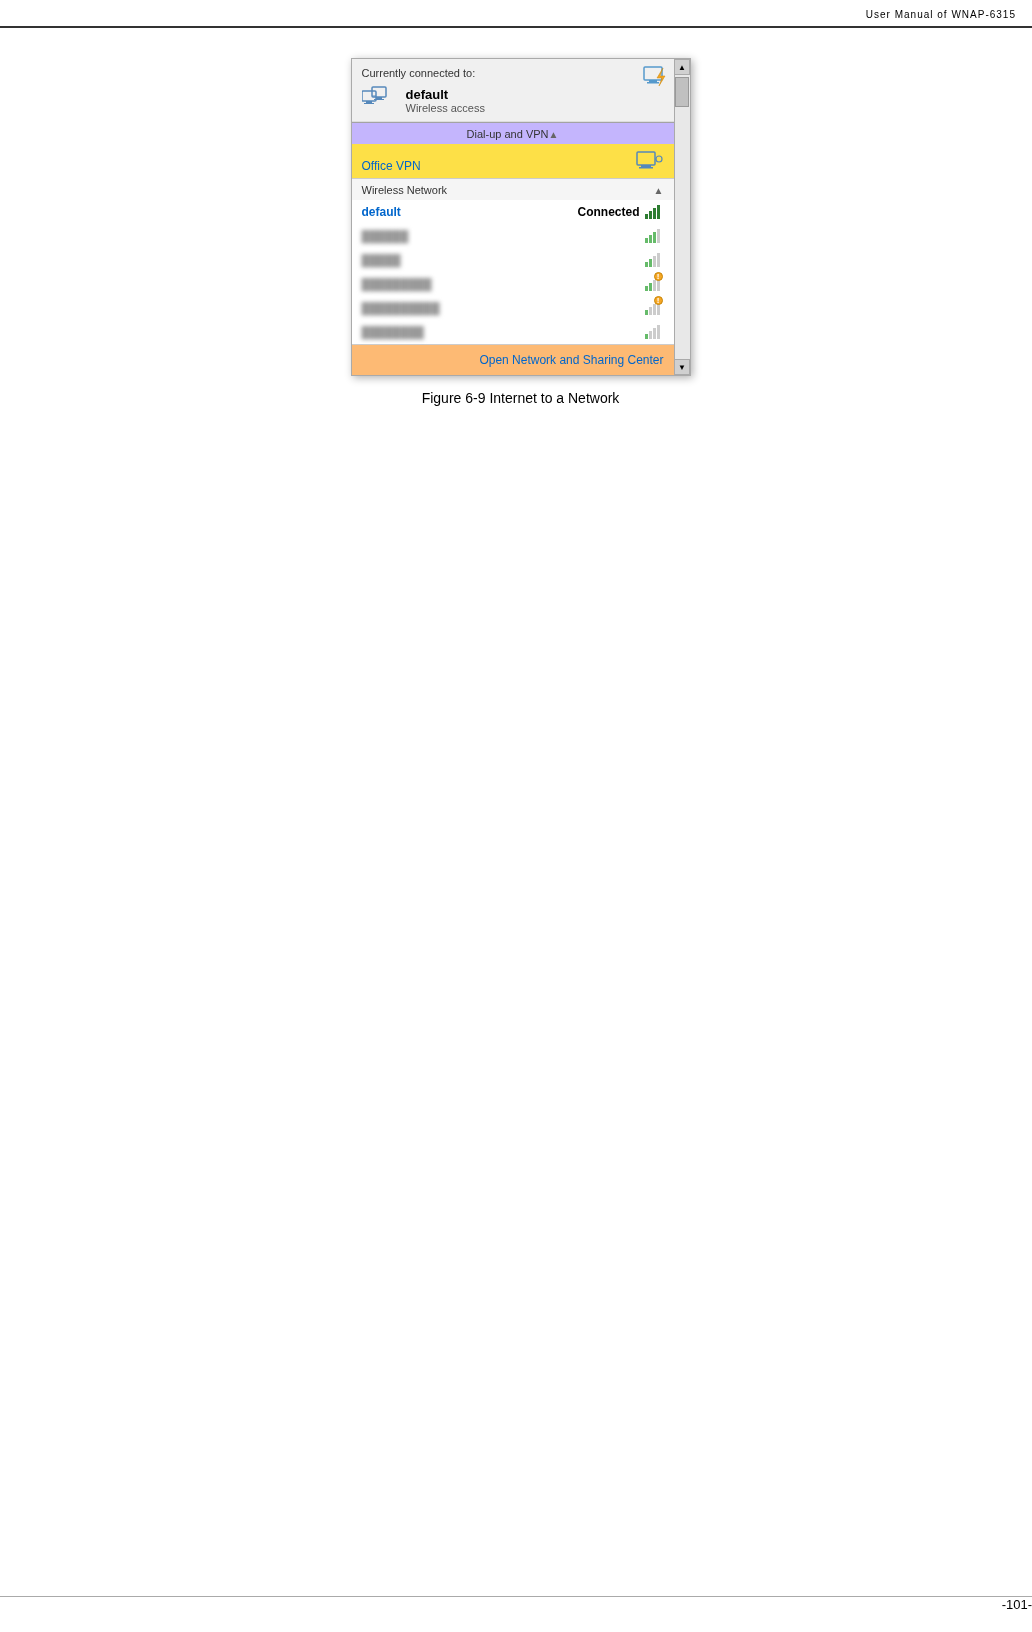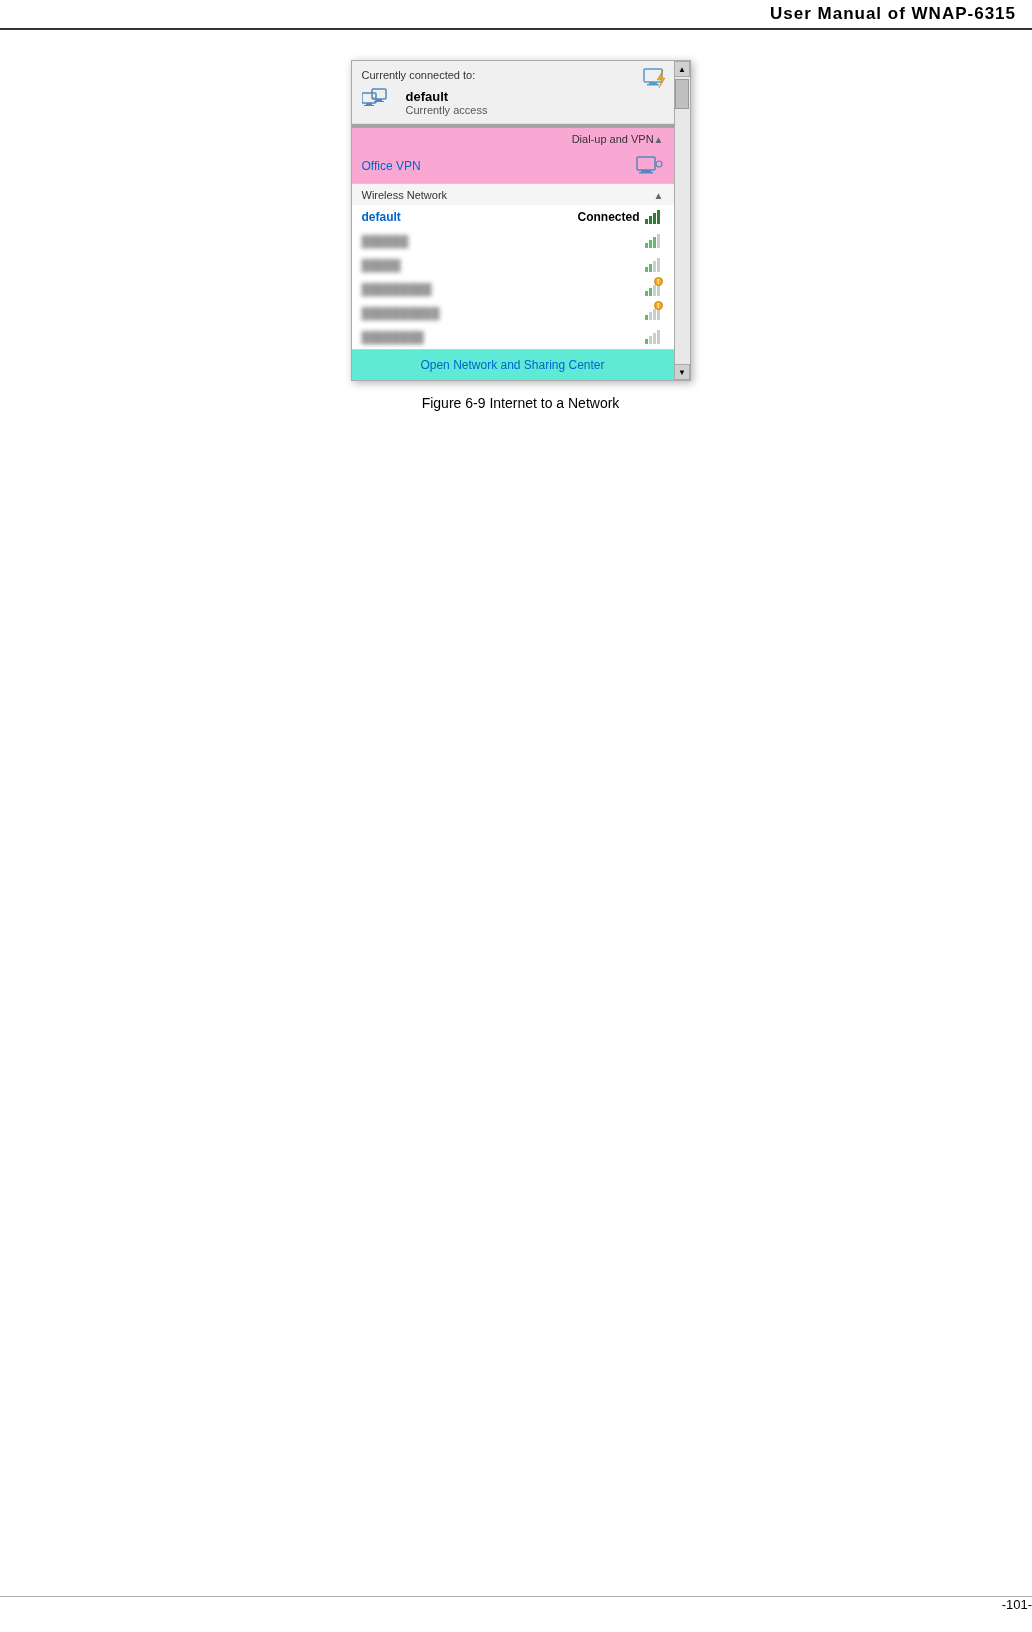--- a/index.html
+++ b/index.html
@@ -13,22 +13,22 @@
     }
 
     
     .header {
       border-bottom: 2px solid #333;
       text-align: right;
       padding: 4px 16px 4px 0;
     }
 
     .header-title {
-      font-size: 17px;
-      font-weight: bold;
+      font-size: 10px;
+      font-weight: normal;
       letter-spacing: 1px;
       color: #000;
     }
 
     
     .main-content {
       display: flex;
       flex-direction: column;
       align-items: center;
       padding-top: 30px;
@@ -123,45 +123,45 @@
       color: #000;
     }
 
     .network-access {
       font-size: 11px;
       color: #555;
     }
 
     
     .section-divider {
-      border-top: 4px solid #a3a3a3;
+      border-top: 1px solid #a3a3a3;
       padding: 5px 10px 4px 10px;
       display: flex;
       align-items: center;
-      justify-content: flex-end;
-      background: #f9a8d4;
+      justify-content: center;
+      background: #c4b5fd;
     }
 
     .section-label {
       font-size: 11px;
       color: #333;
     }
 
     .chevron-icon {
       font-size: 10px;
       color: #666;
     }
 
     
     .vpn-row {
       padding: 5px 10px;
       display: flex;
-      align-items: center;
+      align-items: flex-end;
       justify-content: space-between;
-      background: #f9a8d4;
+      background: #fde047;
     }
 
     .vpn-name {
       color: #0066cc;
       font-size: 12px;
       cursor: pointer;
     }
 
     
     .wireless-section-header {
@@ -206,26 +206,26 @@
       color: #999;
       font-size: 11px;
       filter: blur(2px);
       user-select: none;
     }
 
     
     .open-network-btn {
       width: 100%;
       padding: 8px 10px;
-      background: #5eead4;
+      background: #fdba74;
       border: none;
       border-top: 1px solid #ccc;
       color: #0066cc;
       font-size: 12px;
-      text-align: center;
+      text-align: right;
       cursor: pointer;
       display: block;
     }
 
     
     .figure-caption {
       margin-top: 14px;
       font-size: 14px;
       color: #000;
       text-align: center;
@@ -309,21 +309,21 @@
                 <rect x="2" y="18" width="10" height="1" fill="#5588bb"></rect>
                 <rect x="10" y="2" width="14" height="10" rx="1" fill="none" stroke="#5588bb" stroke-width="1.5"></rect>
                 <rect x="14" y="12" width="6" height="2" fill="#5588bb"></rect>
                 <rect x="12" y="14" width="10" height="1" fill="#5588bb"></rect>
 
                 <line x1="14" y1="11" x2="10" y2="11" stroke="#5588bb" stroke-width="1"></line>
               </svg>
             </div>
             <div>
               <div class="network-name-bold">default</div>
-              <div class="network-access">Currently access</div>
+              <div class="network-access">Wireless access</div>
             </div>
           </div>
         </div>
 
         <div class="section-divider">
           <span class="section-label">Dial-up and VPN</span>
           <span class="chevron-icon">▲</span>
         </div>
 
         <div class="vpn-row">

